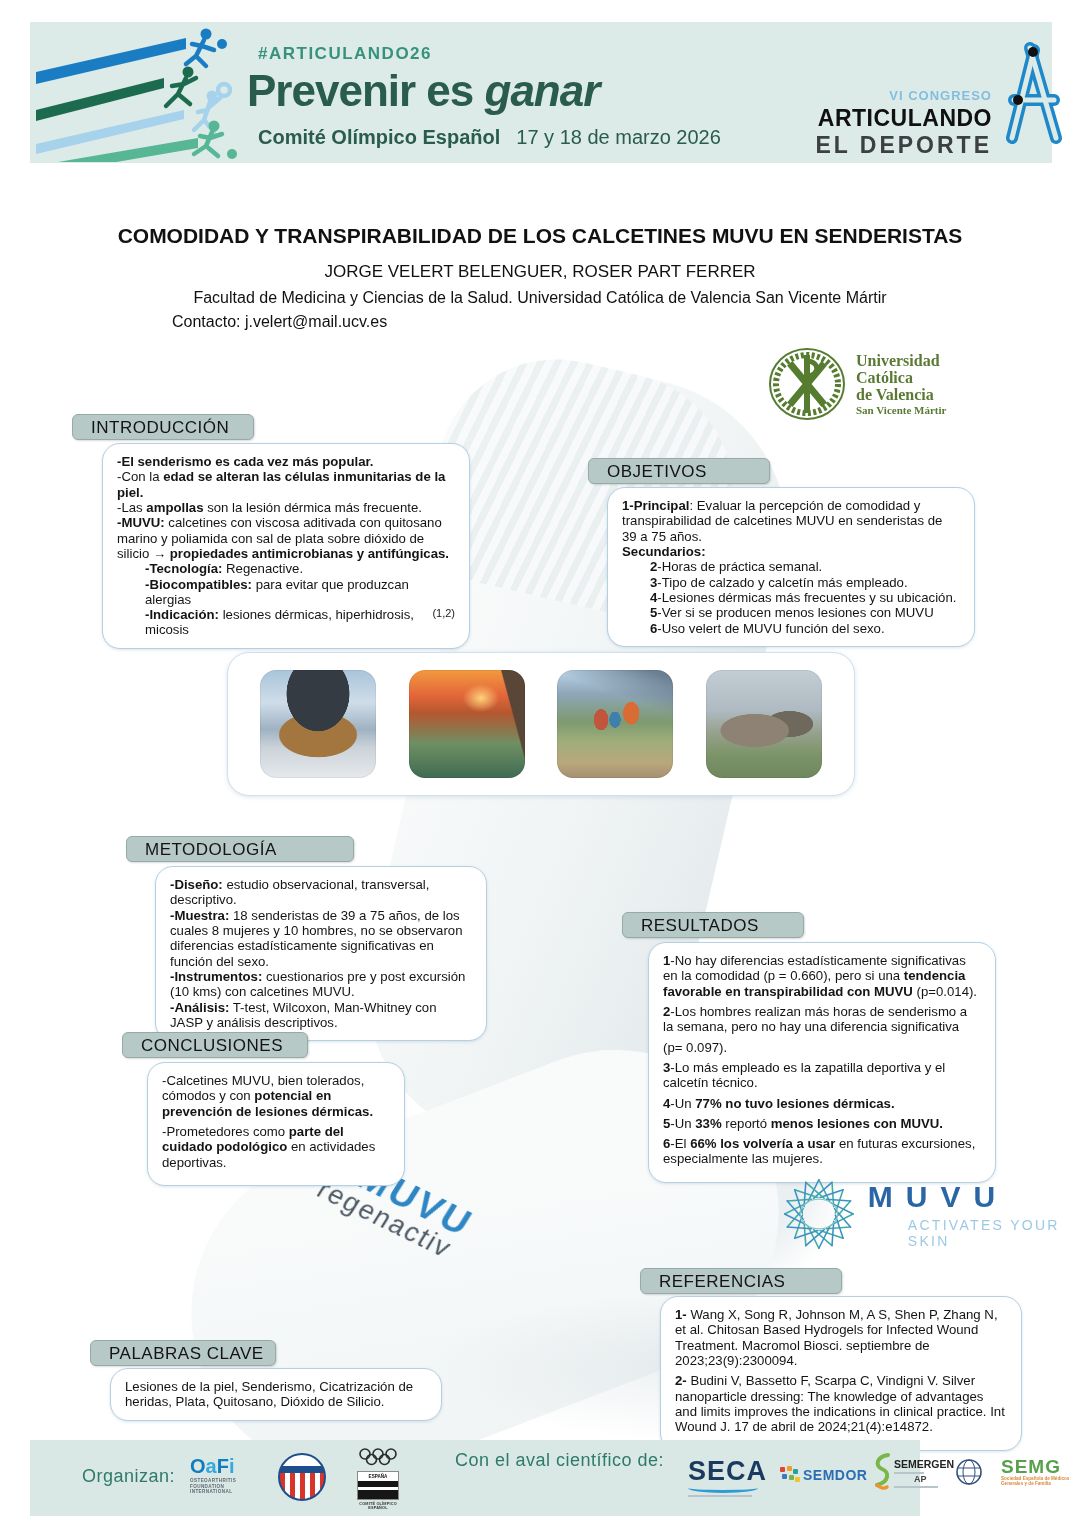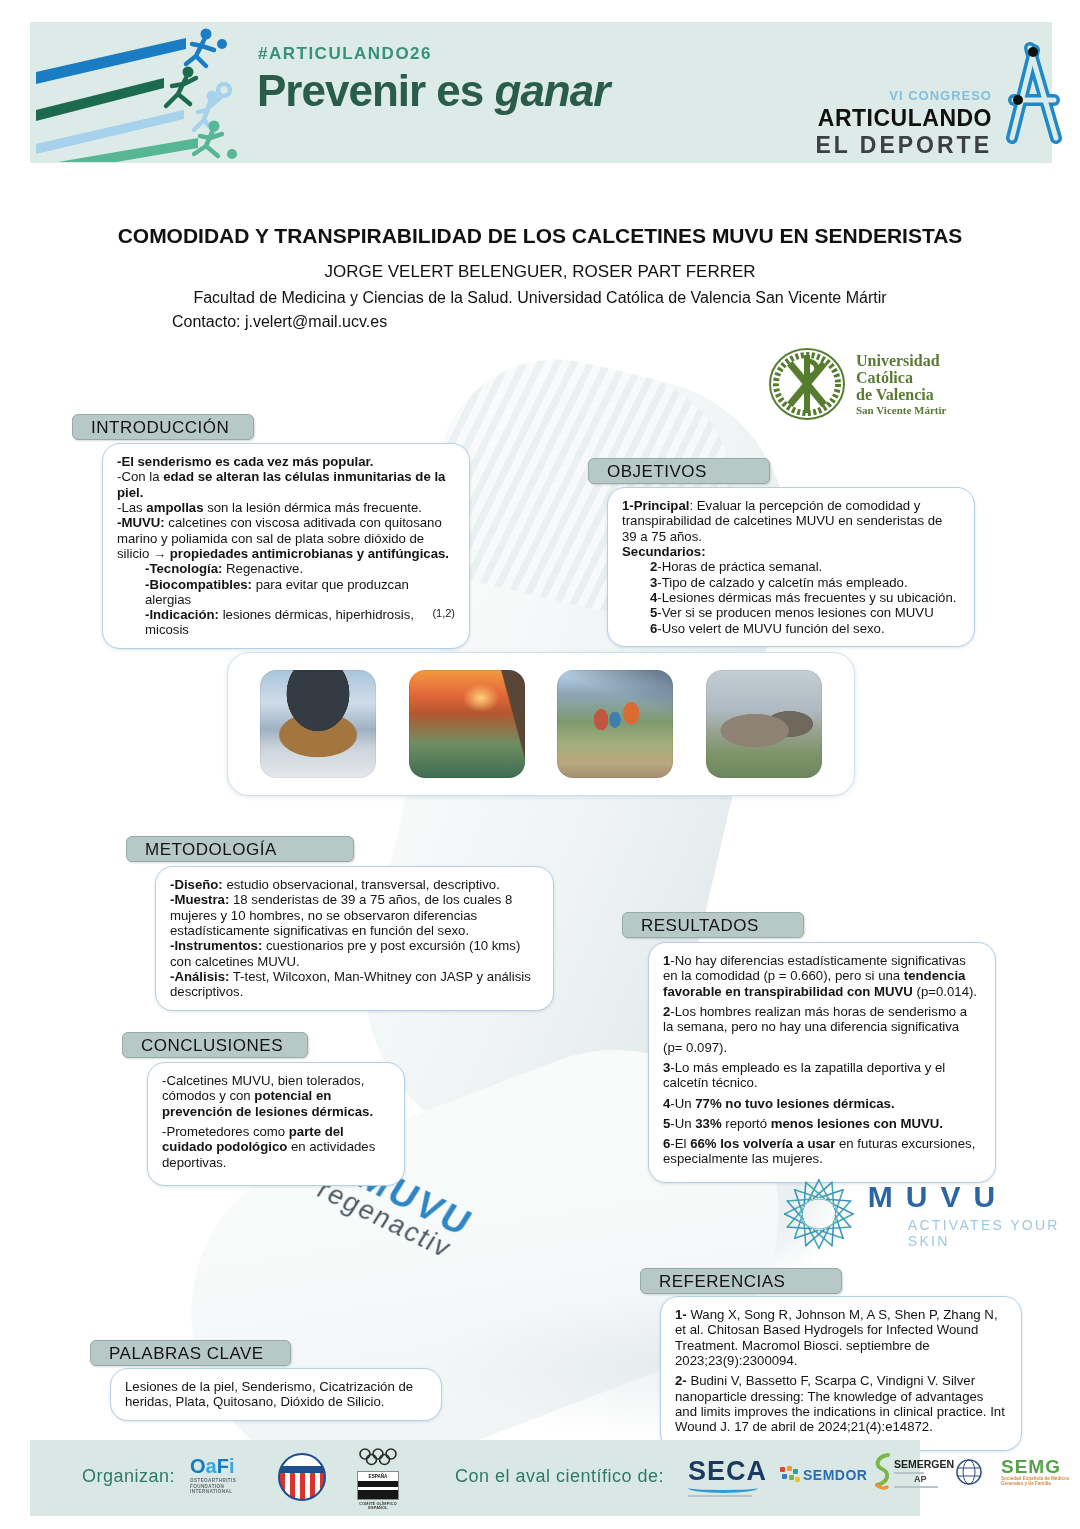--- a/index.html
+++ b/index.html
@@ -2,21 +2,21 @@
 <html><head>
 <meta charset="utf-8">
 <style>
   html,body{margin:0;padding:0;background:#fff;}
   body{width:1080px;height:1529px;position:relative;font-family:"Liberation Sans",sans-serif;overflow:hidden;}
   .abs{position:absolute;}
   
   .banner{left:30px;top:22px;width:1022px;height:141px;background:#dcebe8;z-index:3;}
   .athletes{left:6px;top:4px;}
   .hashtag{left:228px;top:22px;font-size:17px;font-weight:bold;letter-spacing:1.5px;color:#37917c;}
-  .slogan{left:227px;top:44px;font-size:44px;font-weight:bold;color:#2a5c4c;letter-spacing:-1px;}
+  .slogan{left:217px;top:44px;font-size:44px;font-weight:bold;color:#2a5c4c;letter-spacing:-1px;}
   .slogan em{font-style:italic;}
   .org-line{left:228px;top:104px;font-size:20px;color:#2a5c4c;}
   .org-line b{margin-right:16px;}
   .congress{left:752px;top:66px;width:210px;text-align:right;}
   .congress .vi{font-size:13px;font-weight:bold;color:#84bede;letter-spacing:1px;}
   .congress .artic{font-size:23px;font-weight:800;color:#101010;letter-spacing:.5px;margin-top:2px;}
   .congress .depor{font-size:23px;font-weight:bold;color:#3c4043;letter-spacing:3px;}
   .alogo{left:964px;top:12px;}
   
   .p-title{left:0;top:224px;width:1080px;text-align:center;font-size:21px;font-weight:bold;color:#111;}
@@ -150,20 +150,23 @@
     </g>
     <polygon points="22,136 162,112 162,122 22,146" fill="#57b794"></polygon>
     <g stroke="#57b794" stroke-width="4.5" stroke-linecap="round" fill="none">
       <circle cx="178" cy="100" r="5.5" fill="#57b794" stroke="none"></circle>
       <path d="M176,106 L170,120 M170,120 L182,130 M170,120 L158,128 M174,112 L186,108 M174,112 L164,110"></path>
       <circle cx="196" cy="128" r="5" fill="#57b794" stroke="none"></circle>
     </g>
   </svg>
   <div class="abs hashtag">#ARTICULANDO26</div>
   <div class="abs slogan"><span>Prevenir es </span><em>ganar</em></div>
+  <div class="abs org-line">
+    <b>Comité Olímpico Español</b><span>17 y 18 de marzo 2026</span>
+  </div>
   <div class="abs congress">
     <div class="vi">VI CONGRESO</div>
     <div class="artic">ARTICULANDO</div>
     <div class="depor">EL DEPORTE</div>
   </div>
   <svg class="abs alogo" width="78" height="118" viewBox="0 0 78 118">
     <g fill="none" stroke="#1e88c9" stroke-width="12" stroke-linecap="round">
       <path d="M18,104 L40,16"></path>
         <path d="M62,104 L36,14"></path>
         <path d="M20,66 L60,66"></path>
@@ -225,21 +228,21 @@
   </div>
 
 <div class="abs photo-strip">
   <div class="photo ph1"></div>
   <div class="photo ph2"></div>
   <div class="photo ph3"></div>
   <div class="photo ph4"></div>
 </div>
 
 <div class="chip" style="left:126px;top:836px;width:228px;">METODOLOGÍA</div>
-<div class="bbox" style="left:155px;top:866px;width:399px;">
+<div class="bbox" style="left:155px;top:866px;width:332px;">
     <div class="rline"><span class="bold">-Diseño:</span><span> estudio observacional, transversal, descriptivo.</span></div>
     <div class="rline"><span class="bold">-Muestra:</span><span> 18 senderistas de 39 a 75 años, de los cuales 8 mujeres y 10 hombres, no se observaron diferencias estadísticamente significativas en función del sexo.</span></div>
     <div class="rline"><span class="bold">-Instrumentos:</span><span> cuestionarios pre y post excursión (10 kms) con calcetines MUVU.</span></div>
     <div class="rline"><span class="bold">-Análisis:</span><span> T-test, Wilcoxon, Man-Whitney con JASP y análisis descriptivos.</span></div>
   </div>
 
 <div class="chip" style="left:622px;top:912px;width:182px;">RESULTADOS</div>
 <div class="bbox gap" style="left:648px;top:942px;width:348px;">
     <div class="rline"><span class="bold">1</span><span>-No hay diferencias estadísticamente significativas en la comodidad (p = 0.660), pero si una </span><span class="bold">tendencia favorable en transpirabilidad con MUVU</span><span> (p=0.014).</span></div>
     <div class="rline"><span class="bold">2</span><span>-Los hombres realizan más horas de senderismo a la semana, pero no hay una diferencia significativa</span></div>
@@ -255,21 +258,21 @@
     <div class="rline"><span>-Calcetines MUVU, bien tolerados, cómodos y con </span><span class="bold">potencial en prevención de lesiones dérmicas.</span></div>
     <div class="rline"><span>-Prometedores como </span><span class="bold">parte del cuidado podológico</span><span> en actividades deportivas.</span></div>
   </div>
 
 <div class="chip" style="left:640px;top:1268px;width:202px;">REFERENCIAS</div>
 <div class="bbox gap" style="left:660px;top:1296px;width:362px;">
     <div class="rline"><span class="bold">1-</span><span> Wang X, Song R, Johnson M, A S, Shen P, Zhang N, et al. Chitosan Based Hydrogels for Infected Wound Treatment. Macromol Biosci. septiembre de 2023;23(9):2300094.</span></div>
     <div class="rline"><span class="bold">2-</span><span> Budini V, Bassetto F, Scarpa C, Vindigni V. Silver nanoparticle dressing: The knowledge of advantages and limits improves the indications in clinical practice. Int Wound J. 17 de abril de 2024;21(4):e14872.</span></div>
   </div>
 
-<div class="chip" style="left:90px;top:1340px;width:201px;">PALABRAS CLAVE</div>
+<div class="chip" style="left:90px;top:1340px;width:186px;">PALABRAS CLAVE</div>
 <div class="bbox" style="left:110px;top:1368px;width:332px;">
     <div class="rline"><span>Lesiones de la piel, Senderismo, Cicatrización de heridas, Plata, Quitosano, Dióxido de Silicio.</span></div>
   </div>
 
 <div class="abs muvu">
   <svg width="88" height="88" viewBox="0 0 100 100">
     <g id="petals">
       <g id="petal">
         <path d="M50,6 L64,34" stroke="#3fae9f" stroke-width="2" fill="none" stroke-linecap="round"></path>
         <path d="M50,6 L36,34" stroke="#3e8fc9" stroke-width="2" fill="none" stroke-linecap="round"></path>
@@ -327,21 +330,21 @@
       <div class="band-b"></div>
         <div class="band-c"></div>
         <div class="band-d"></div>
     </div>
     <div class="coe-sub">
       <div>COMITÉ OLÍMPICO</div>
       <div>ESPAÑOL</div>
     </div>
   </div>
 
-  <div class="f-label" style="left:425px;top:26px;">Con el aval científico de:</div>
+  <div class="f-label" style="left:425px;top:10px;">Con el aval científico de:</div>
 
   <div class="seca">
     <div class="seca-word">SECA</div>
     <div class="seca-swoosh"></div>
     <div class="tbar"></div>
   </div>
 
   <div class="semdor">
     <div class="semdor-dots">
       <span class="dot" style="left:2px;top:1px;background:#e0452f;"></span>

